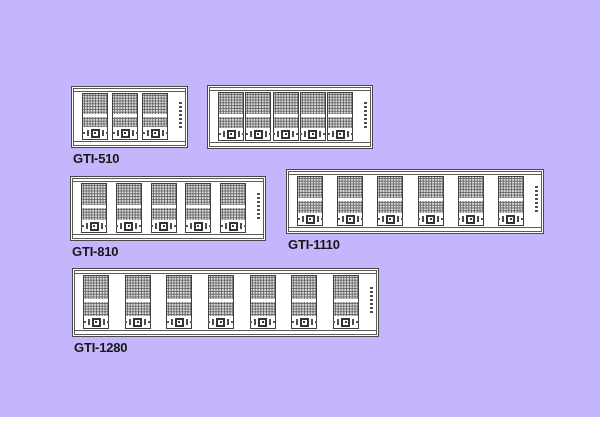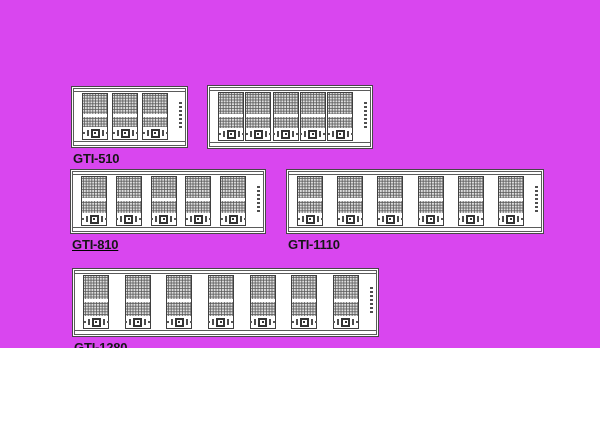--- a/index.html
+++ b/index.html
@@ -1,17 +1,17 @@
 <!DOCTYPE html>
 <html><head>
 <meta charset="utf-8">
 <style>
   * { margin:0; padding:0; box-sizing:border-box; }
   html,body { background:#ffffff; font-family:"Liberation Sans", sans-serif; }
-  .canvas { position:relative; width:600px; height:348px; background:#d946ef; overflow:hidden;padding-left:7px; }
+  .canvas { position:relative; width:600px; height:417px; background:#c4b5fd; overflow:hidden;padding-left:7px; }
 
   .panel-group { position:absolute; }
 
   .chassis { position:relative; border:1px solid #474747; background:#fdfdfd; padding:1px; }
   .frame { border:1px solid #5a5a5a; height:100%; display:flex; flex-direction:column; background:#ffffff; }
   .bar-top { height:3px; border-bottom:1px solid #5a5a5a; }
   .bar-bottom { height:4px; border-top:1px solid #5a5a5a; }
   .mid { flex:1; position:relative; display:flex; justify-content:space-between; align-items:stretch; padding:1px 17px 1px 8px; }
 
   .module { width:26px; border:1px solid #3f3f3f; background:#ffffff; display:flex; flex-direction:column; }
@@ -183,21 +183,21 @@
           <span class="tick"></span>
           <span class="tick"></span>
           <span class="tick"></span>
           <span class="tick"></span>
           <span class="tick"></span>
           <span class="tick"></span>
         </div>
     </div>
   </div>
 
-  <div class="panel-group" style="left:70px; top:169px;text-decoration:underline;">
+  <div class="panel-group" style="left:70px; top:176px;">
     <div class="chassis" style="width:196px; height:65px;">
       <div class="frame">
         <div class="bar-top"></div>
         <div class="mid">
             <div class="module">
               <div class="m-dots m-top"></div>
               <div class="m-band"></div>
               <div class="m-dots m-mid"></div>
               <div class="m-jack">
                 <span class="side-dot"></span>

